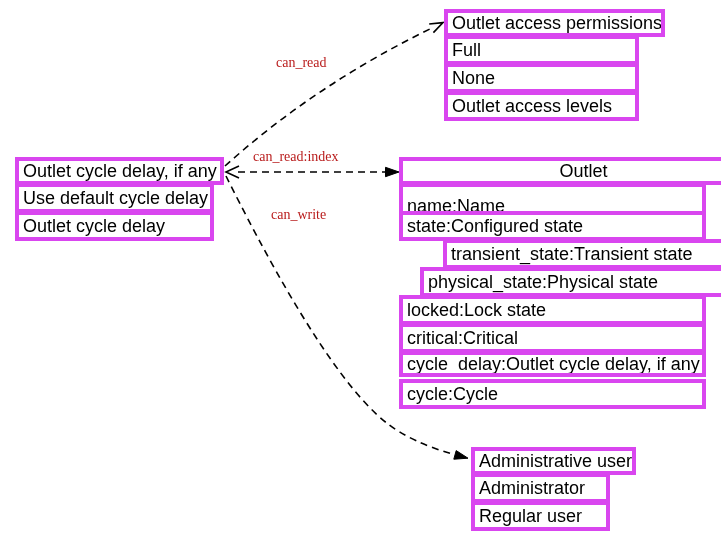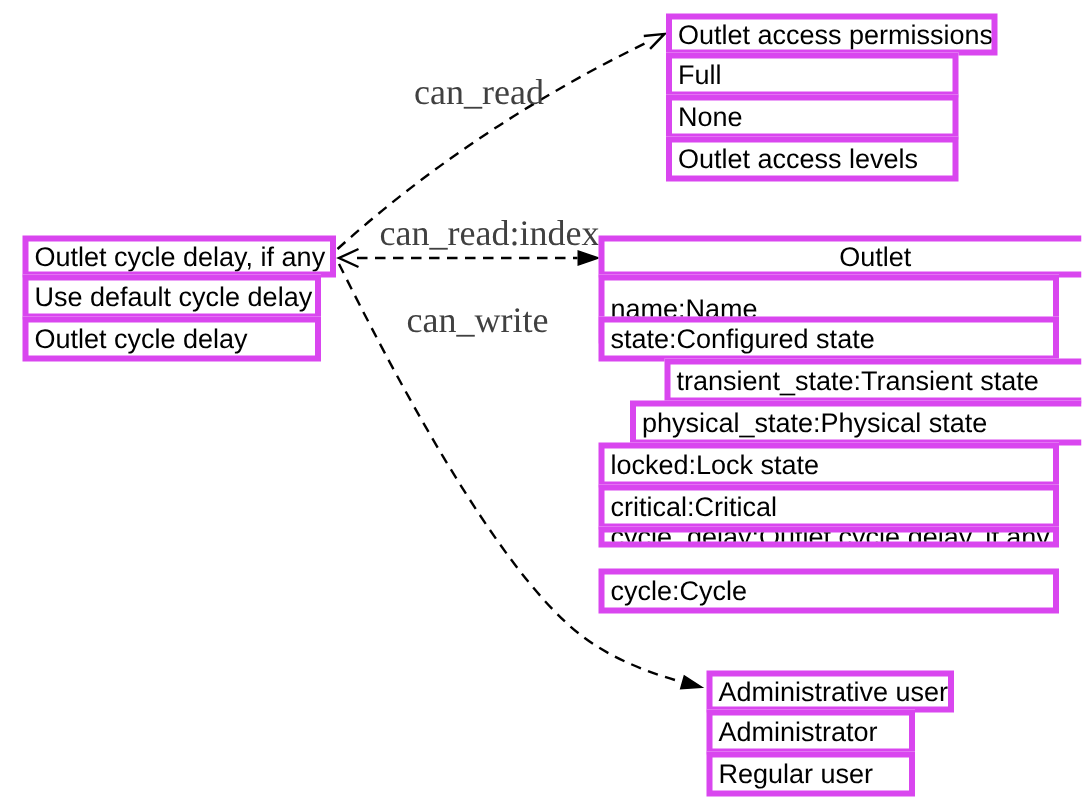--- a/index.html
+++ b/index.html
@@ -40,24 +40,24 @@
     padding-left: 4px;
     font-size: 18px;
     line-height: 1;
     white-space: nowrap;
     overflow: hidden;
   }
   .cell.center { justify-content: center; padding-left: 0; }
   .edge-label {
     position: absolute;
     font-family: "Liberation Serif", serif;
-    font-size: 24px;
+    font-size: 14px;
     line-height: 19px;
     white-space: nowrap;
-    color: #404040;
+    color: #b91c1c;
   }
 </style>
 </head>
 <body>
 
 <div class="canvas">
 
   <svg class="edges-layer" viewBox="0 0 721 539" xmlns="http://www.w3.org/2000/svg">
 
     <path class="dash" d="M 225 166 Q 316 84 434 27"></path>
@@ -89,21 +89,21 @@
   </div>
 
   <div>
     <div class="cell center" style="left:399px; top:157px; width:369px; height:28px;">Outlet</div>
     <div class="cell" style="left:399px; top:183px; width:307px; height:46px;">name:Name</div>
     <div class="cell" style="left:399px; top:211px; width:307px; height:30px;">state:Configured state</div>
     <div class="cell" style="left:399px; top:239px; width:307px; height:30px;margin-left:44px;">transient_state:Transient state</div>
     <div class="cell" style="left:420px; top:267px; width:307px; height:30px;">physical_state:Physical state</div>
     <div class="cell" style="left:399px; top:295px; width:307px; height:30px;">locked:Lock state</div>
     <div class="cell" style="left:399px; top:323px; width:307px; height:30px;">critical:Critical</div>
-    <div class="cell" style="left:399px; top:351px; width:307px; height:14px;">cycle_delay:Outlet cycle delay, if any</div>
+    <div class="cell" style="left:399px; top:351px; width:307px; height:26px;">cycle_delay:Outlet cycle delay, if any</div>
     <div class="cell" style="left:399px; top:379px; width:307px; height:30px;">cycle:Cycle</div>
   </div>
 
   <div>
     <div class="cell" style="left:471px; top:447px; width:165px; height:28px;">Administrative user</div>
     <div class="cell" style="left:471px; top:473px; width:139px; height:30px;">Administrator</div>
     <div class="cell" style="left:471px; top:501px; width:139px; height:30px;">Regular user</div>
   </div>
 
 </div>

